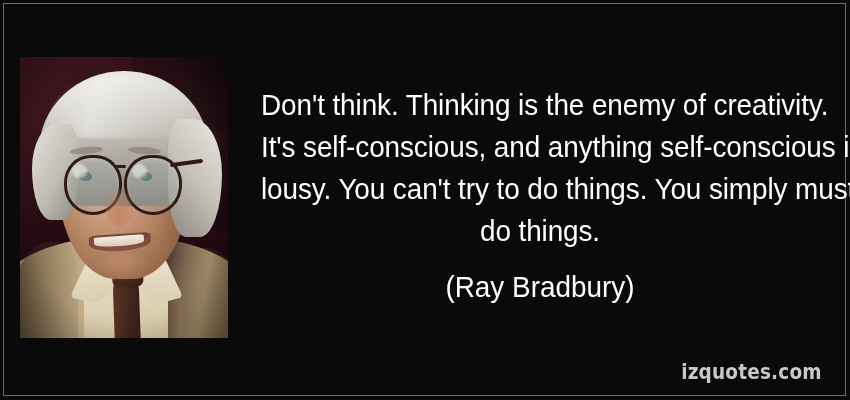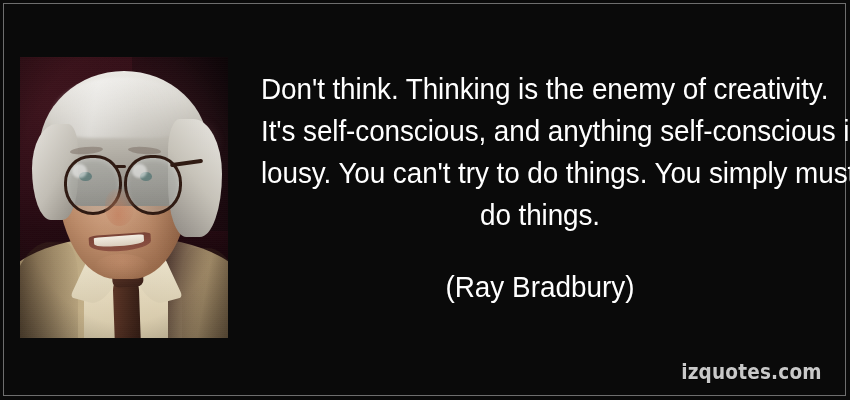--- a/index.html
+++ b/index.html
@@ -332,21 +332,21 @@
     position: absolute;
     inset: 0;
     background-image:
       repeating-linear-gradient(0deg, rgba(255,255,255,0.022) 0px, rgba(0,0,0,0.022) 1px, rgba(255,255,255,0.0) 2px);
     pointer-events: none;
   }
   
   #quote-block {
     position: absolute;
     left: 240px;
-    top: 68px;
+    top: 84px;
     width: 600px;
     text-align: center;
   }
   .quote-line {
     color: #ffffff;
     font-size: 30px;
     line-height: 42px;
     font-weight: 400;
     letter-spacing: -0.1px;
     transform: scaleX(0.93);

